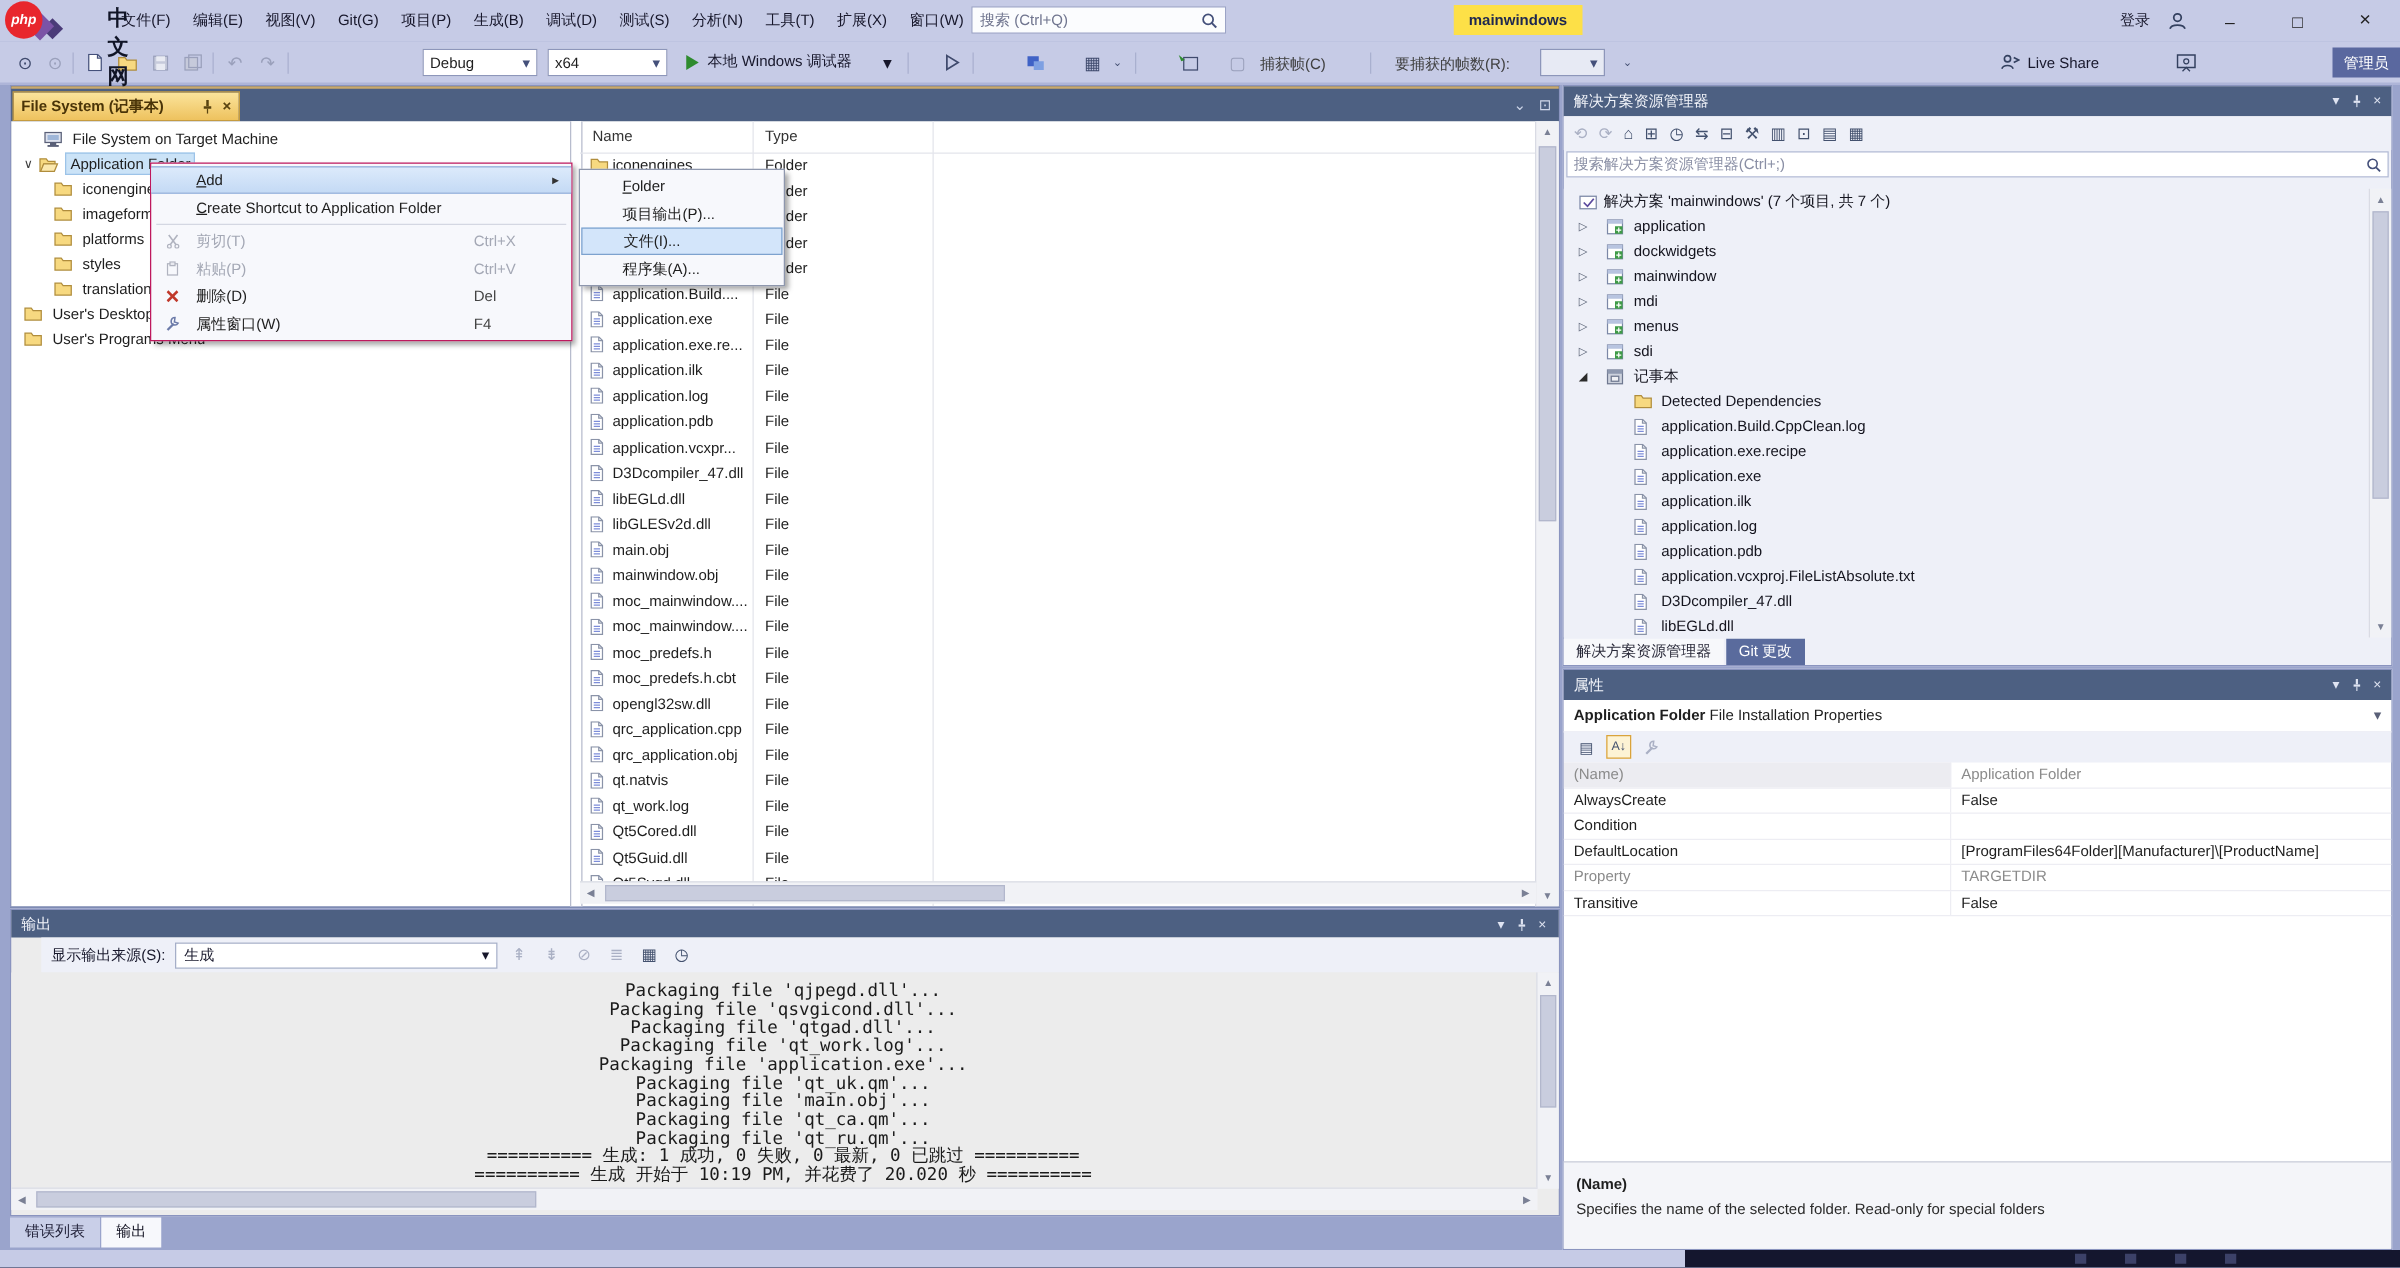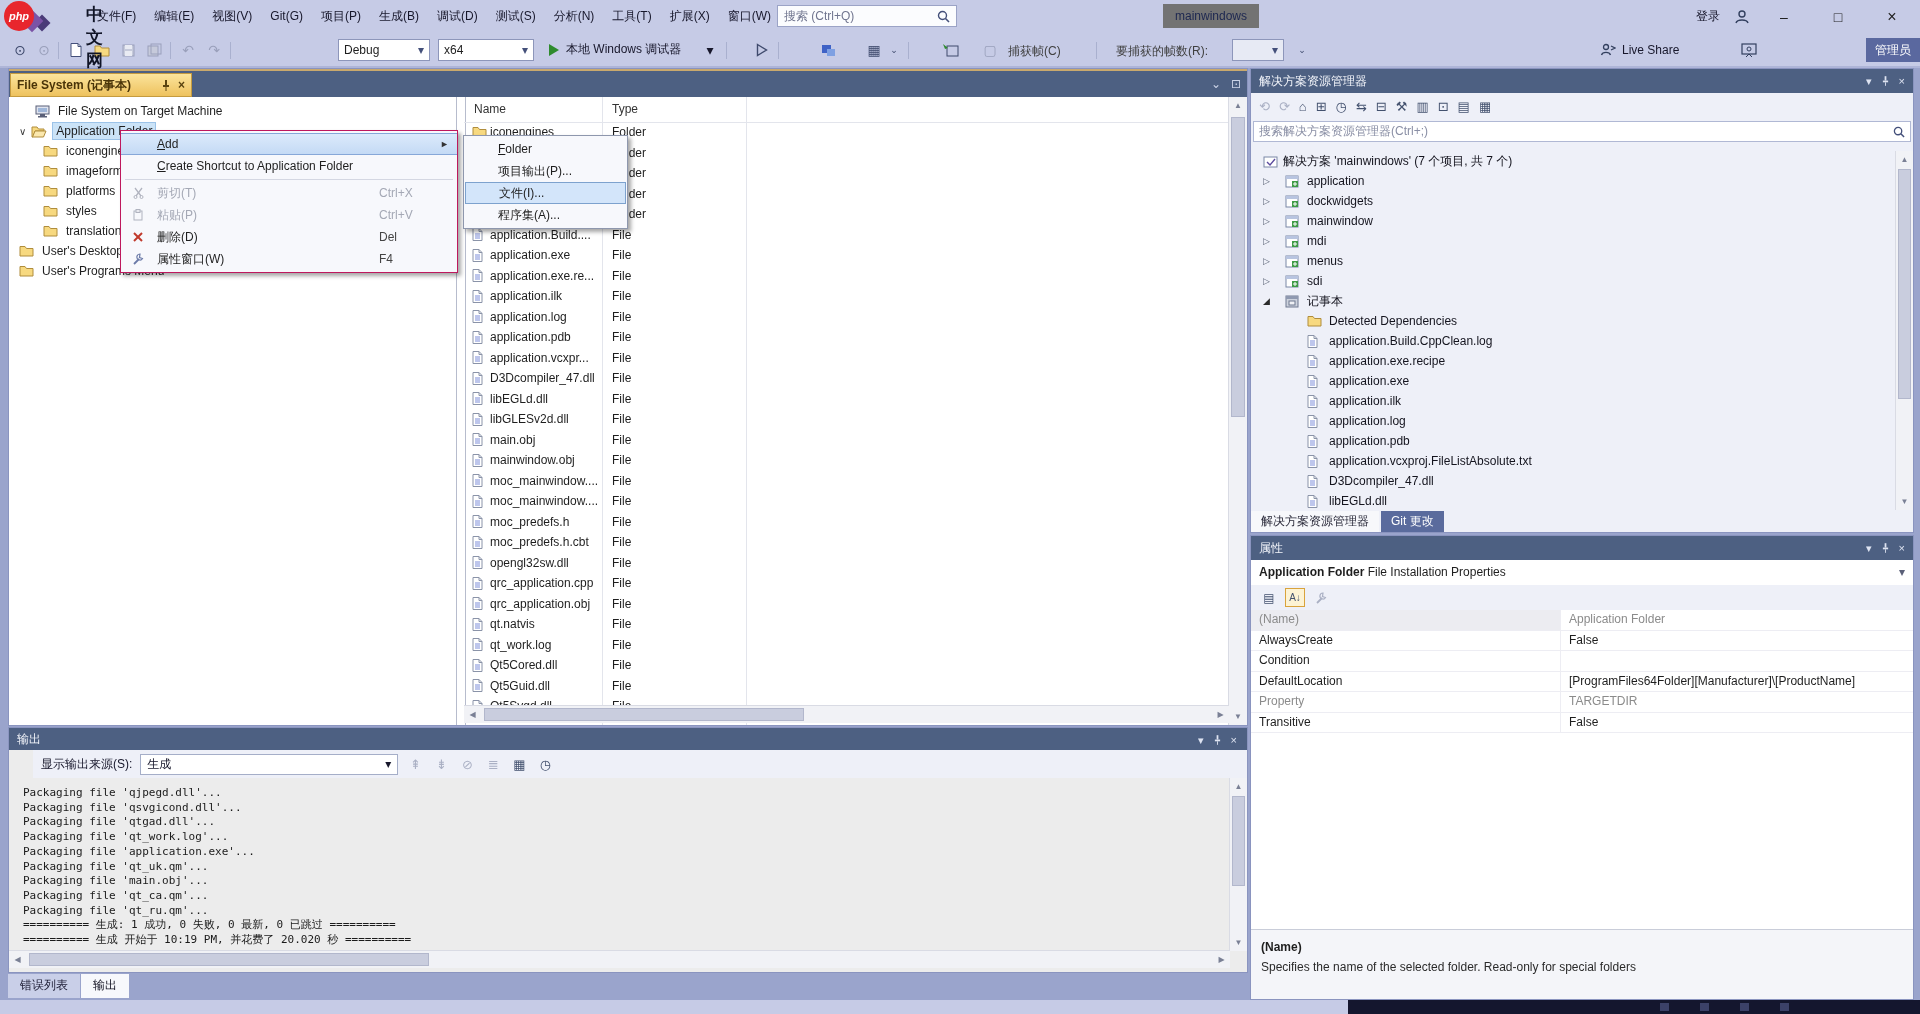--- a/index.html
+++ b/index.html
@@ -10,25 +10,25 @@
   
   .titlebar{position:absolute;left:0;top:0;width:1920px;height:33px;background:#c6cbe6;}
   .menus{position:absolute;left:88px;top:0;height:33px;display:flex;align-items:center;}
   .menu-item{padding:0 9px;line-height:33px;color:#17172b;white-space:nowrap;cursor:default;}
   .logo{position:absolute;left:2px;top:-1px;width:92px;height:34px;}
   .logo-badge{position:absolute;left:2px;top:2px;width:30px;height:30px;border-radius:50%;background:#e8262d;
               color:#fff;font-size:11px;font-style:italic;font-weight:bold;text-align:center;line-height:30px;z-index:3;}
   .logo-d1{position:absolute;left:22px;top:14px;width:16px;height:16px;background:#7b53a6;transform:rotate(45deg);z-index:2;}
   .logo-d2{position:absolute;left:34px;top:18px;width:12px;height:12px;background:#4a3b78;transform:rotate(45deg);z-index:1;}
   .logo-cn{position:absolute;left:40px;top:4px;font-size:17px;font-weight:bold;color:#101426;z-index:4;letter-spacing:1px;margin-left:44px;}
-  .qsearch{position:absolute;left:777px;top:5px;width:180px;height:22px;background:#fbfcfe;border:1px solid #9ba3c6;
+  .qsearch{position:absolute;left:777px;top:5px;width:204px;height:22px;background:#fbfcfe;border:1px solid #9ba3c6;
            display:flex;align-items:center;justify-content:space-between;padding:0 6px;box-sizing:border-box;}
   .qtext{color:#70758f;}
-  .badge{position:absolute;left:1163px;top:4px;height:24px;padding:0 12px;background:#737373;color:#1d2750;
-         font-weight:normal;line-height:24px;text-align:center;}
+  .badge{position:absolute;left:1163px;top:4px;height:24px;padding:0 12px;background:#fde047;color:#1d2750;
+         font-weight:bold;line-height:24px;text-align:center;}
   .tb-right{position:absolute;right:8px;top:0;height:33px;display:flex;align-items:center;gap:14px;}
   .signin{color:#17172b;}
   .winbtn{width:40px;text-align:center;font-size:14px;color:#222;}
   .winbtn.close{font-size:16px;}
   
   .toolbar{position:absolute;left:0;top:33px;width:1920px;height:35px;background:#c6cbe6;border-bottom:2px solid #aeb5d8;box-sizing:border-box;}
   .ticon{position:absolute;top:7px;width:20px;height:20px;display:flex;align-items:center;justify-content:center;
          color:#3f4a6d;font-size:14px;}
   .ticon.dim{color:#9aa0bb;}
   .tsep{position:absolute;top:9px;width:1px;height:17px;background:#a9b0cf;}
@@ -145,22 +145,22 @@
   .pdesc .dd{color:#2b2b2b;}
   
   .outpanel{left:8px;top:727px;width:1240px;height:246px;background:#ececec;border:1px solid #8a94bf;}
   .outpanel .phead{height:22px;line-height:22px;}
   .outtools{position:absolute;left:0;top:22px;right:0;height:28px;background:#eef0f8;display:flex;align-items:center;padding-left:8px;gap:8px;color:#17172b;margin-left:24px;}
   .outcombo{width:258px;height:21px;background:#fff;border:1px solid #a5aec8;box-sizing:border-box;display:flex;
             align-items:center;justify-content:space-between;padding:0 6px;}
   .oticon{font-size:13px;color:#43516e;width:18px;text-align:center;}
   .oticon.dim{color:#aab0c4;}
   .console{position:absolute;left:0;top:50px;right:17px;bottom:21px;background:#ececec;overflow:hidden;
-           font-family:"DejaVu Sans Mono","Liberation Mono",monospace;font-size:11px;line-height:14.7px;color:#1a1a1a;
-           padding:8px 0 0 14px;box-sizing:border-box;}
+           font-family:"DejaVu Sans Mono","Liberation Mono",monospace;font-size:14px;line-height:14.7px;color:#1a1a1a;
+           padding:8px 0 0 14px;box-sizing:border-box;text-align:center;}
   .outvscroll{position:absolute;right:0;top:50px;width:17px;bottom:21px;background:#f1f2f6;border-left:1px solid #d9dbe4;}
   .outhscroll{position:absolute;left:0;right:17px;bottom:4px;height:17px;background:#f1f2f6;border-top:1px solid #d9dbe4;}
   .btabs{left:8px;top:974px;height:24px;display:flex;gap:1px;z-index:5;}
   .btab{padding:0 12px;line-height:22px;background:#c9cfe8;color:#22223a;}
   .btab.active{background:#f7f8fc;color:#101020;}
   
   .taskstrip{left:0;top:1000px;width:1920px;height:14px;background:#c6cbe6;}
   .taskdark{position:absolute;left:1348px;top:0;right:0;height:14px;background:#14162e;}
   .tsq{position:absolute;top:3px;width:9px;height:8px;background:#3c4168;}
 </style>

